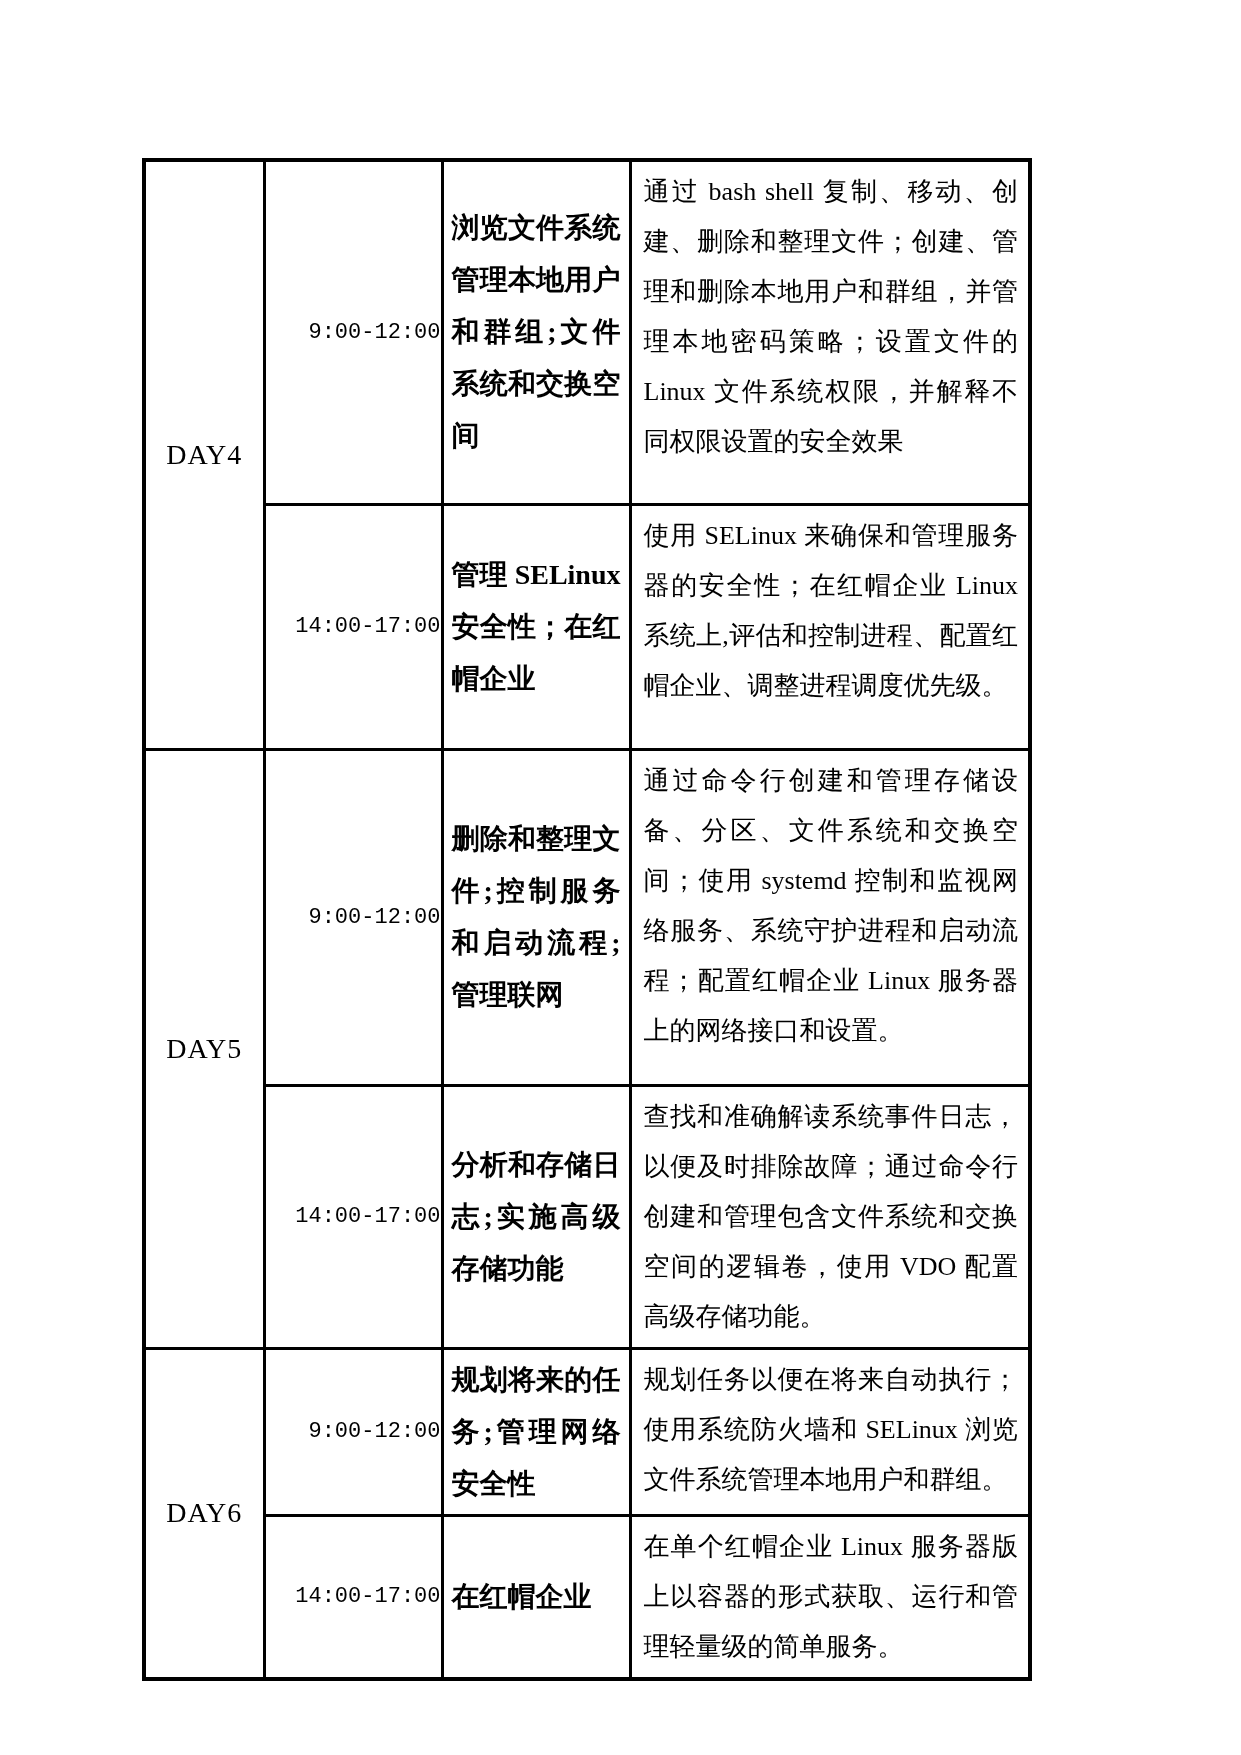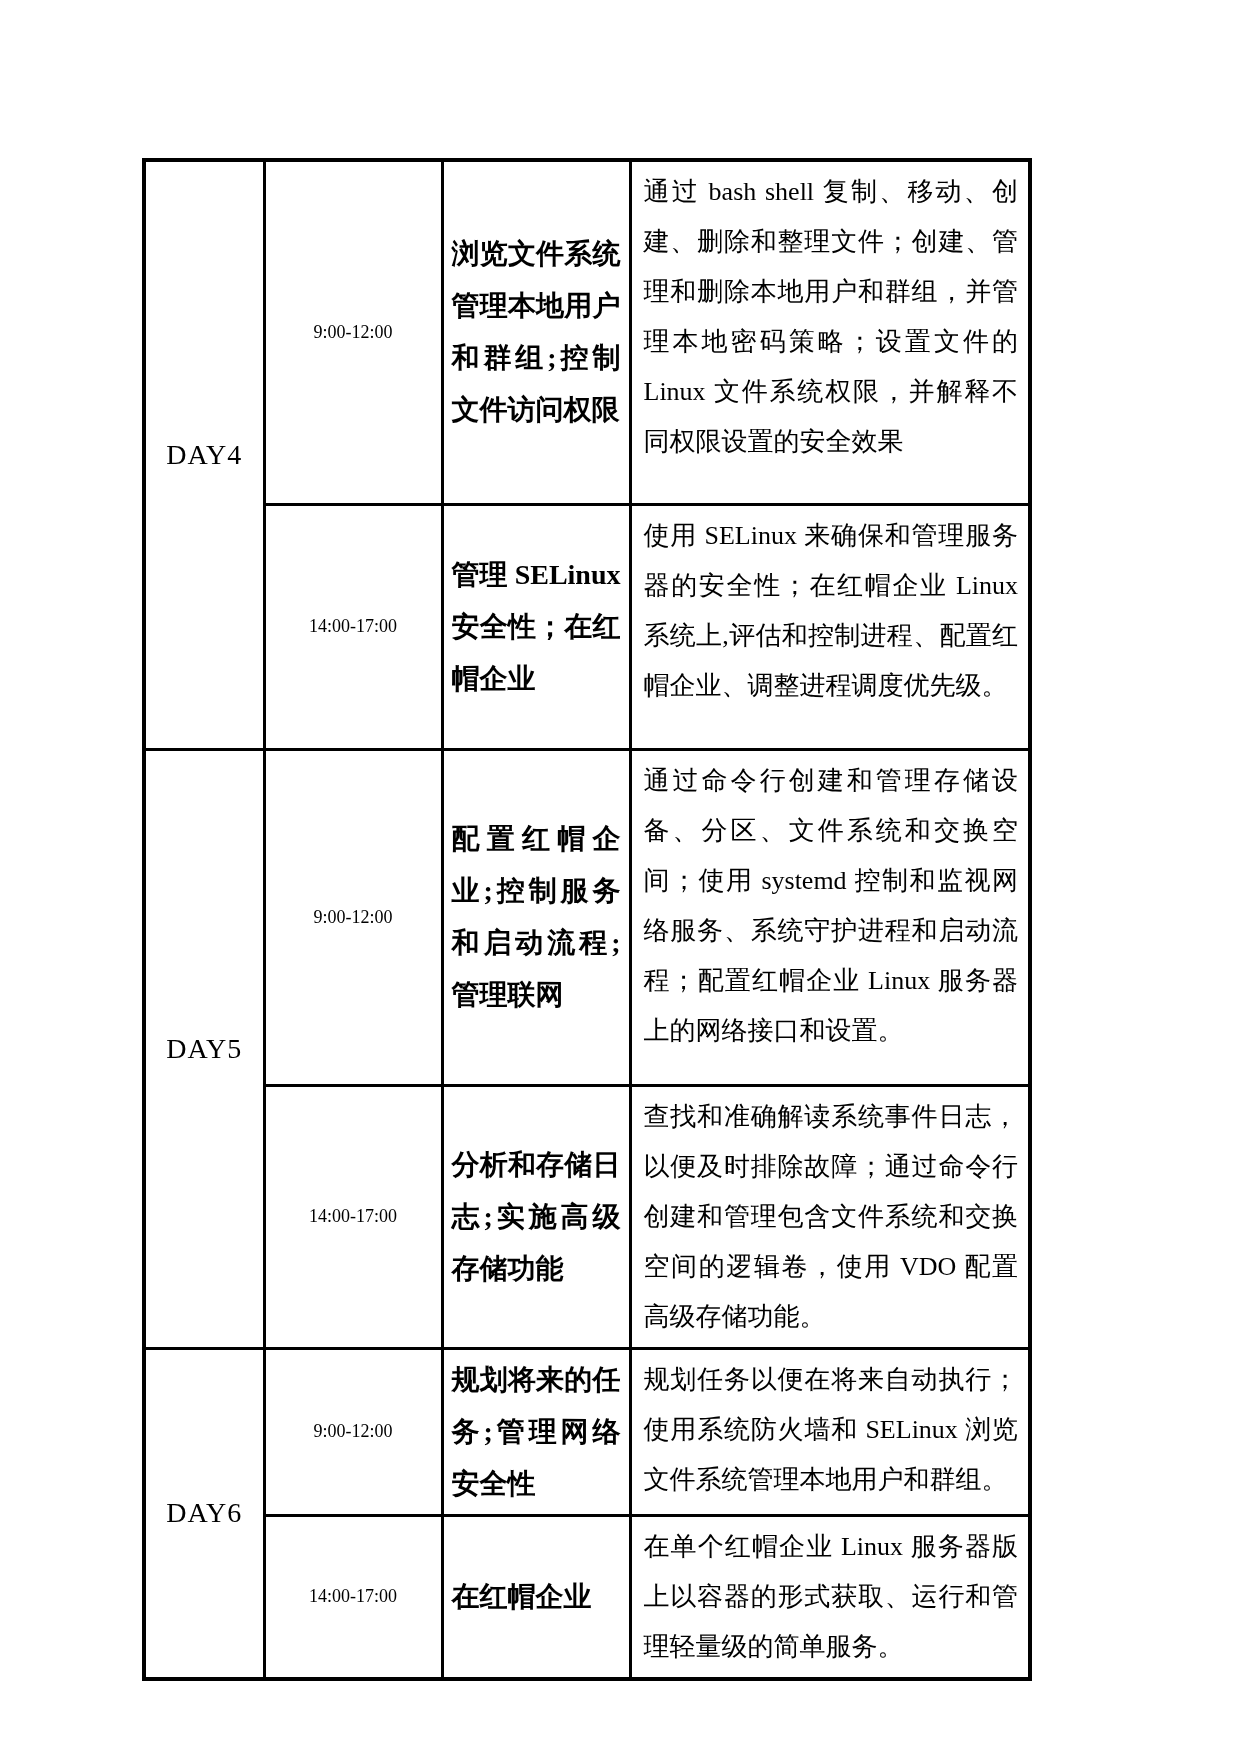--- a/index.html
+++ b/index.html
@@ -39,24 +39,24 @@
   tr.r6 td { height: 148px; }
 
   td.day {
     text-align: center;
     vertical-align: middle;
     font-family: Liberation Serif, serif;
     font-size: 28px;
     letter-spacing: 1px;
   }
   td.time {
-    text-align: center;
+    text-align: right;
     vertical-align: middle;
-    font-family: Liberation Serif, serif;
-    font-size: 18px;
+    font-family: Liberation Mono, monospace;
+    font-size: 22px;
   }
   td.topic {
     vertical-align: middle;
     font-weight: bold;
     font-size: 28px;
     line-height: 52px;
     padding: 4px 8px;
     text-align: justify;
     text-align-last: left;
   }
@@ -78,33 +78,33 @@
       <col class="c-day">
       <col class="c-time">
       <col class="c-topic">
       <col class="c-desc">
     </colgroup>
     <tbody>
 
       <tr class="r1">
         <td class="day" rowspan="2">DAY4</td>
         <td class="time">9:00-12:00</td>
-        <td class="topic">浏览文件系统管理本地用户和群组;控制文件访问权限</td>
+        <td class="topic">浏览文件系统管理本地用户和群组;文件系统和交换空间</td>
         <td class="desc">通过 bash shell 复制、移动、创建、删除和整理文件；创建、管理和删除本地用户和群组，并管理本地密码策略；设置文件的 Linux 文件系统权限，并解释不同权限设置的安全效果</td>
       </tr>
       <tr class="r2">
         <td class="time">14:00-17:00</td>
         <td class="topic">管理 SELinux 安全性；在红帽企业</td>
         <td class="desc">使用 SELinux 来确保和管理服务器的安全性；在红帽企业 Linux 系统上,评估和控制进程、配置红帽企业、调整进程调度优先级。</td>
       </tr>
 
       <tr class="r3">
         <td class="day" rowspan="2">DAY5</td>
         <td class="time">9:00-12:00</td>
-        <td class="topic">配置红帽企业;控制服务和启动流程;管理联网</td>
+        <td class="topic">删除和整理文件;控制服务和启动流程;管理联网</td>
         <td class="desc">通过命令行创建和管理存储设备、分区、文件系统和交换空间；使用 systemd 控制和监视网络服务、系统守护进程和启动流程；配置红帽企业 Linux 服务器上的网络接口和设置。</td>
       </tr>
       <tr class="r4">
         <td class="time">14:00-17:00</td>
         <td class="topic">分析和存储日志;实施高级存储功能</td>
         <td class="desc">查找和准确解读系统事件日志，以便及时排除故障；通过命令行创建和管理包含文件系统和交换空间的逻辑卷，使用 VDO 配置高级存储功能。</td>
       </tr>
 
       <tr class="r5">
         <td class="day" rowspan="2">DAY6</td>

